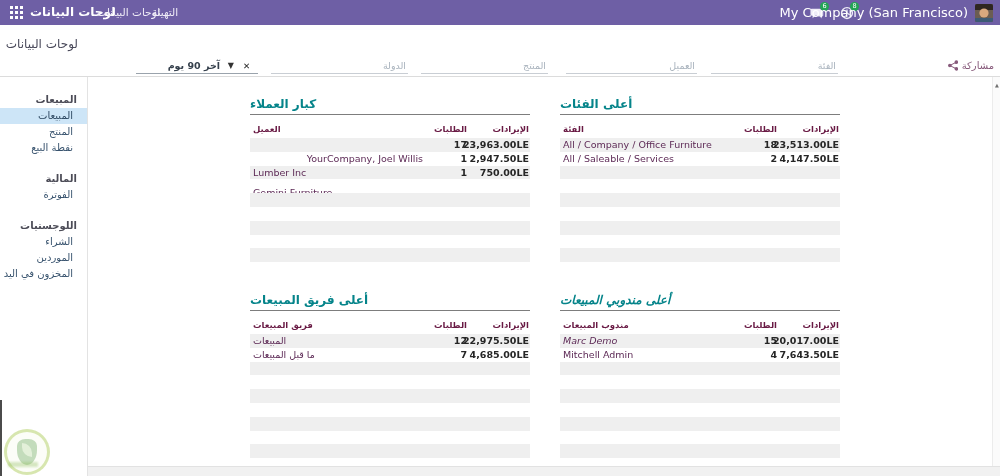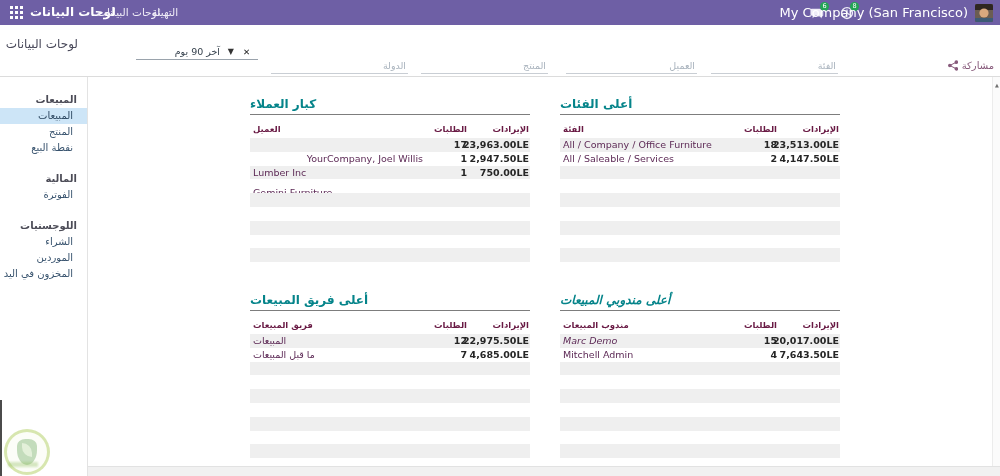--- a/index.html
+++ b/index.html
@@ -112,21 +112,21 @@
         <rect y="0" width="18" height="6" fill="#2e2620"></rect>
         <circle cx="9" cy="9" r="4.6" fill="#d8a87e"></circle>
         <rect y="14" width="18" height="4" fill="#3c5a75"></rect>
       </svg>
     </div>
   </div>
 
   <div class="cpanel">
     <div class="cp-title" dir="rtl">لوحات البيانات</div>
 
-    <div class="ffield fselect" style="left:136px;top:19px;width:122px;">
+    <div class="ffield fselect" style="left:136px;top:33px;width:122px;font-weight:bold;">
       <span class="fval" dir="rtl">آخر 90 يوم</span>
       <span class="fcaret">▼</span>
       <span class="fx">✕</span>
     </div>
     <div class="ffield" style="left:271px;top:33px;width:137px;">
       <input dir="rtl" readonly="" placeholder="الدولة" style="">
     </div>
     <div class="ffield" style="left:421px;top:33px;width:127px;">
       <input dir="rtl" readonly="" placeholder="المنتج" style="">
     </div>

